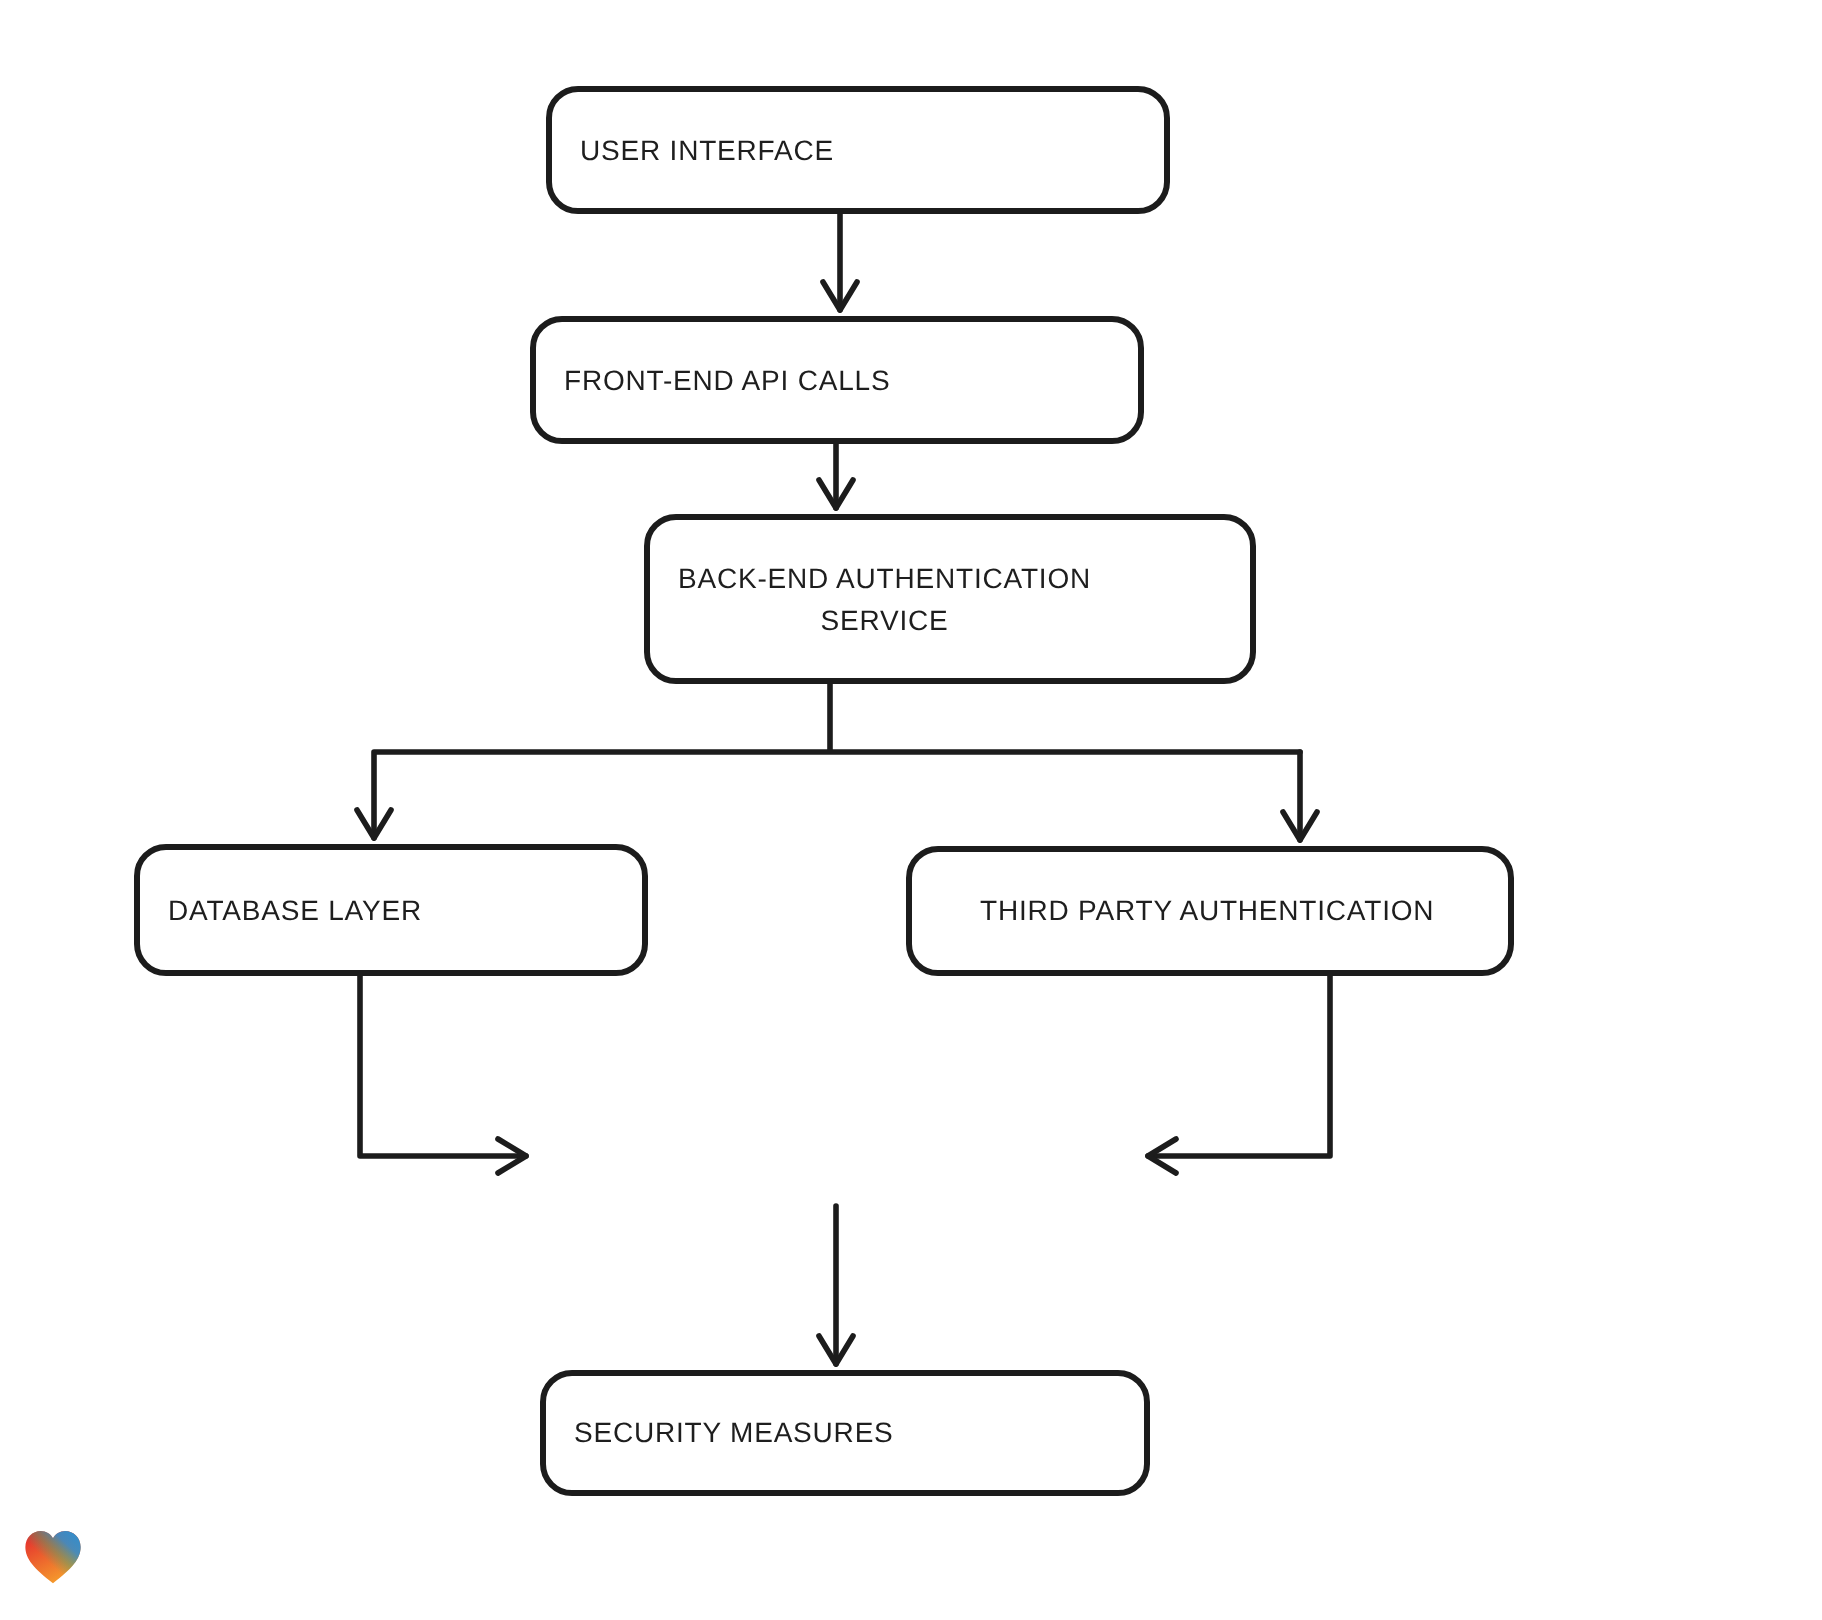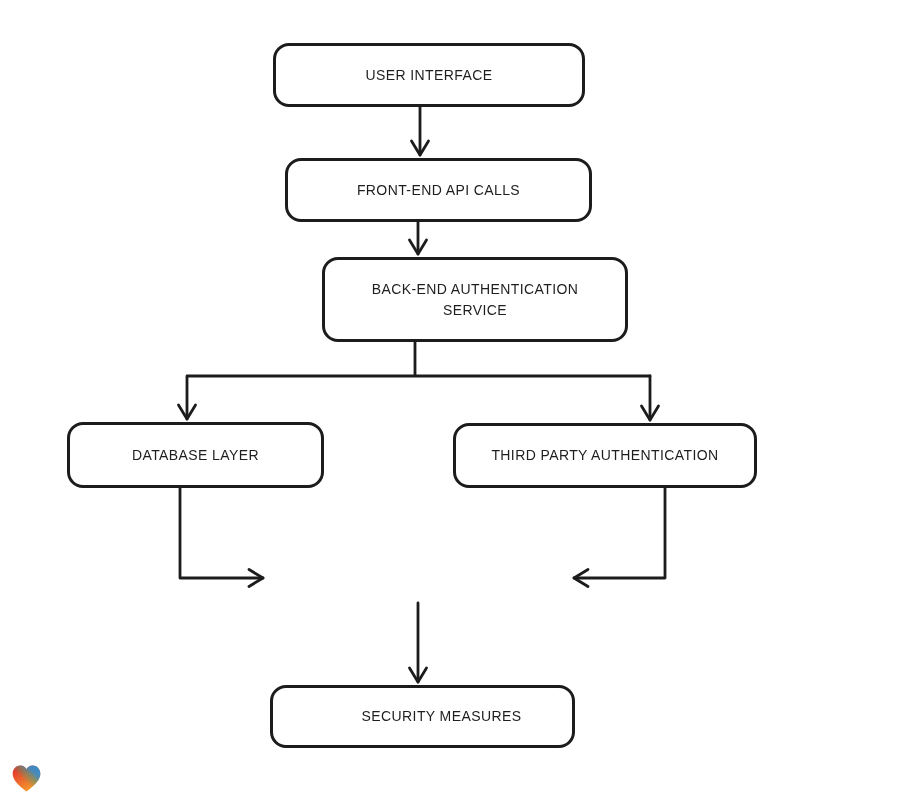--- a/index.html
+++ b/index.html
@@ -32,38 +32,38 @@
     pointer-events: stroke;
   }
   .node {
     position: absolute;
     box-sizing: border-box;
     background: #ffffff;
     border: 3px solid #1c1c1c;
     border-radius: 16px;
     display: flex;
     align-items: center;
-    justify-content: center;
+    justify-content: flex-start;
     text-align: center;
   }
   .node-label {
     font-size: 14px;
     letter-spacing: 0.4px;
     line-height: 1.5;
     color: #1e1e1e;
     white-space: pre-line;
     padding: 0 14px;
   }
   #node-user-interface                  { left: 273px; top: 43px;  width: 312px; height: 64px; }
-  #node-front-end-api-calls             { left: 285px; top: 158px; width: 307px; height: 64px; }
+  #node-front-end-api-calls             { left: 265px; top: 158px; width: 307px; height: 64px; }
   #node-back-end-authentication-service { left: 274px; top: 257px; width: 306px; height: 85px; margin-left: 48px; }
   #node-database-layer                  { left: 67px;  top: 422px; width: 257px; height: 66px; }
-  #node-third-party-authentication      { left: 453px; top: 423px; width: 304px; height: 65px; }
+  #node-third-party-authentication      { left: 453px; top: 423px; width: 304px; height: 65px; padding-left: 20px; }
   #node-session-and-token-management    { left: 265px; top: 542px; width: 305px; height: 61px; }
-  #node-security-measures               { left: 270px; top: 685px; width: 305px; height: 63px; padding-left: 38px; }
+  #node-security-measures               { left: 270px; top: 685px; width: 305px; height: 63px; }
   .watermark {
     position: absolute;
     left: 10px;
     top: 762px;
     width: 33px;
     height: 33px;
     cursor: pointer;
   }
   .watermark svg { display: block; width: 100%; height: 100%; }
 </style>

